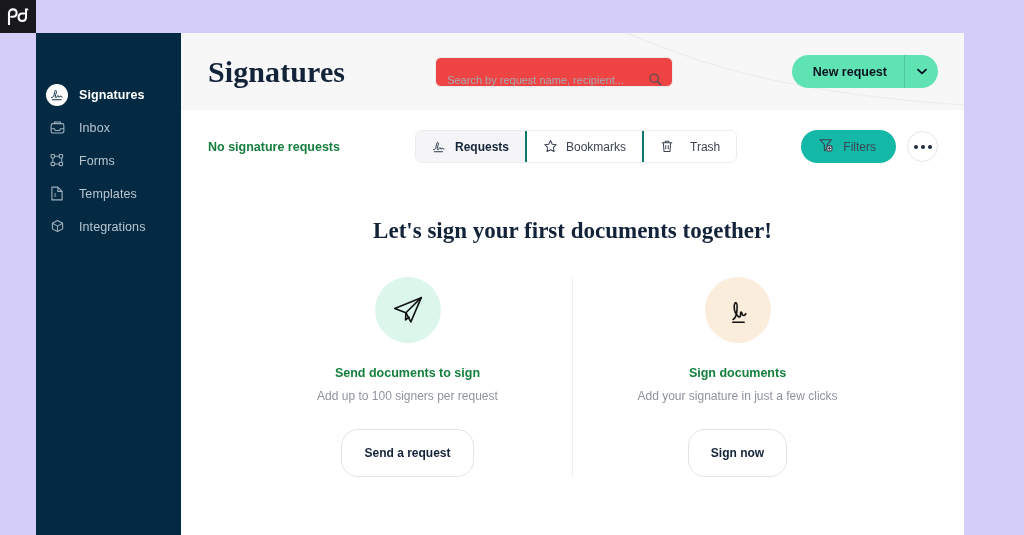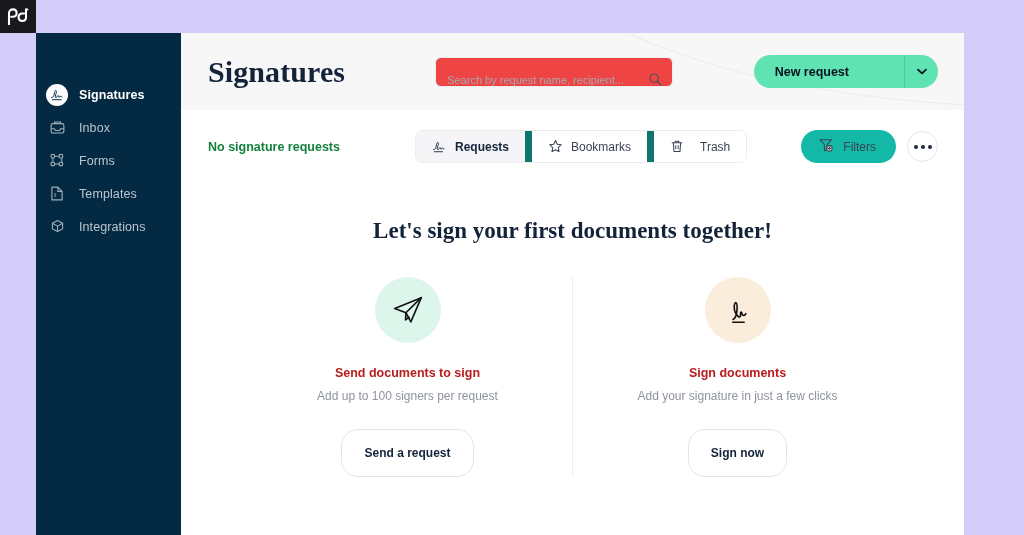--- a/index.html
+++ b/index.html
@@ -115,21 +115,20 @@
   .search-ico { flex: 0 0 15px; display: flex; align-items: center; }
 
   .new-request {
     position: relative; z-index: 2;
     margin-left: auto;
     height: 33px;
     background: #5fe3b3;
     border-radius: 17px;
     display: flex; align-items: stretch;
     cursor: pointer;
-    gap: 38px;
   }
   .new-request-main {
     display: flex; align-items: center;
     padding: 0 17px 0 21px;
     font-size: 12.5px; font-weight: bold;
     color: #07121f;
     white-space: nowrap;
   }
   .new-request-caret {
     display: flex; align-items: center; justify-content: center;
@@ -154,21 +153,21 @@
     border: 1px solid #ececee;
     border-radius: 7px;
     overflow: hidden;
     height: 33px;
   }
   .seg {
     display: flex; align-items: center; gap: 8px;
     padding: 0 16px;
     font-size: 12px; color: #3a4453;
     background: #ffffff;
-    border-right: 7px solid #0f766e;
+    border-right: 2px solid #0f766e;
     cursor: pointer;
     white-space: nowrap;
   }
   .seg:last-child { border-right: none; gap: 16px; }
   .seg.active { background: #f5f5f7; font-weight: bold; color: #13233a; }
   .seg svg { display: block; flex: 0 0 auto; }
 
   .toolbar-right {
     margin-left: auto;
     display: flex; align-items: center; gap: 11px;
@@ -223,21 +222,21 @@
   }
   .card-ico {
     width: 66px; height: 66px;
     border-radius: 50%;
     display: flex; align-items: center; justify-content: center;
     margin-bottom: 23px;
   }
   .ico-send { background: #ddf6ec; }
   .ico-sign { background: #fbeddb; }
   .card-title {
-    font-size: 12.5px; font-weight: bold; color: #b91c1c;
+    font-size: 12.5px; font-weight: bold; color: #15803d;
     margin-bottom: 9px; white-space: nowrap;
   }
   .card-sub {
     font-size: 12px; color: #8e939c;
     margin-bottom: 26px; white-space: nowrap;
   }
   .card-btn {
     height: 48px;
     padding: 0 22px;
     border: 1px solid #e4e4e8;

